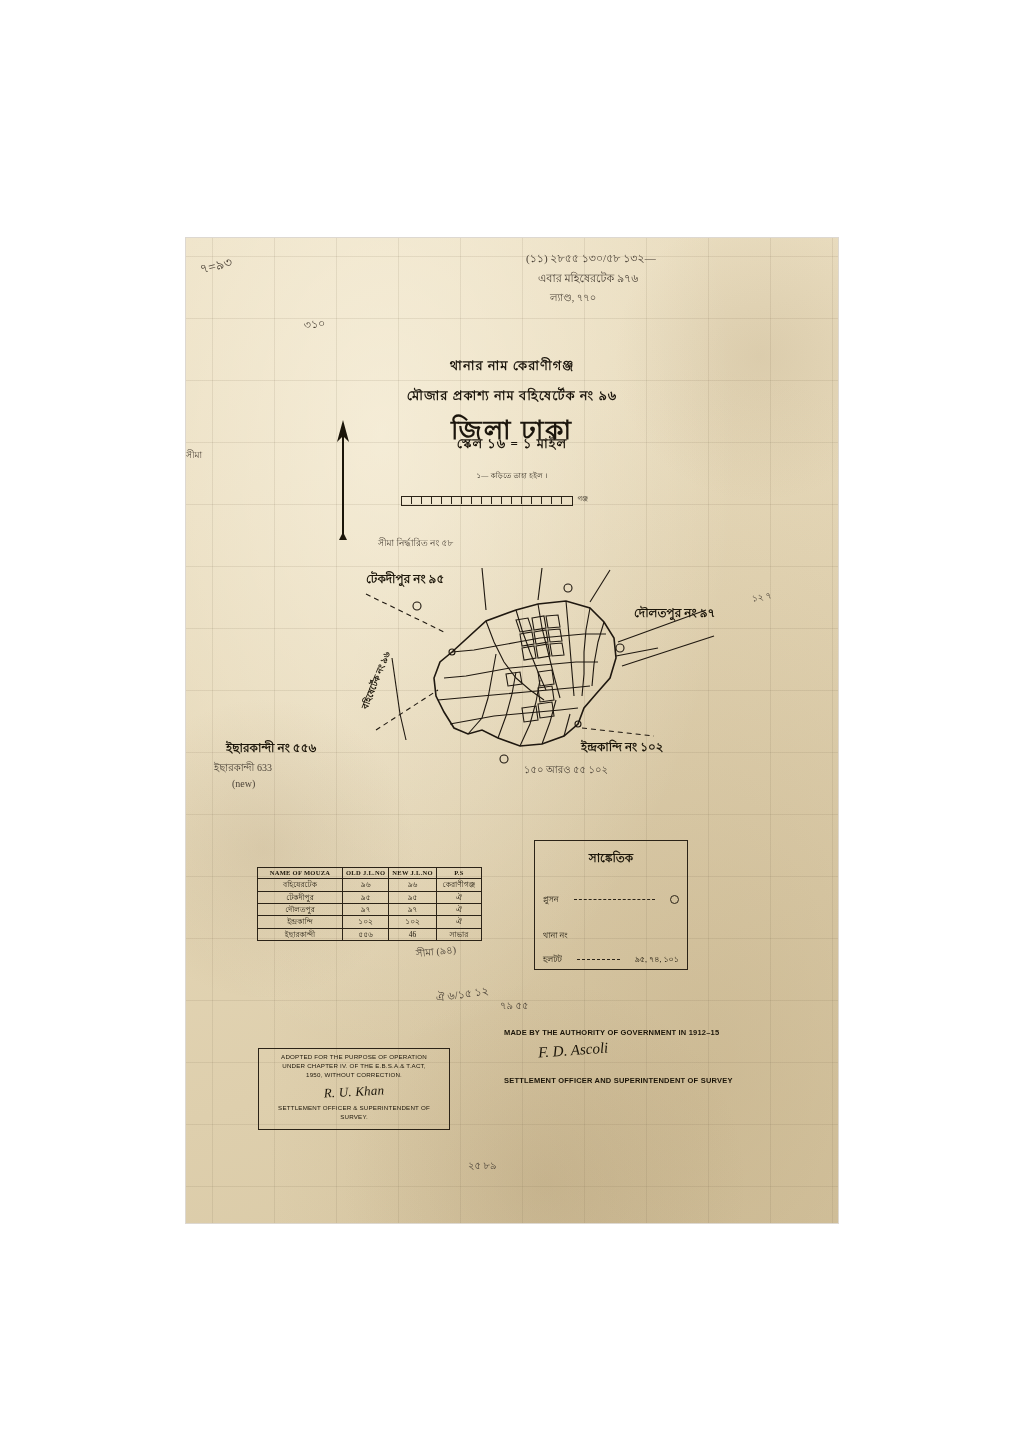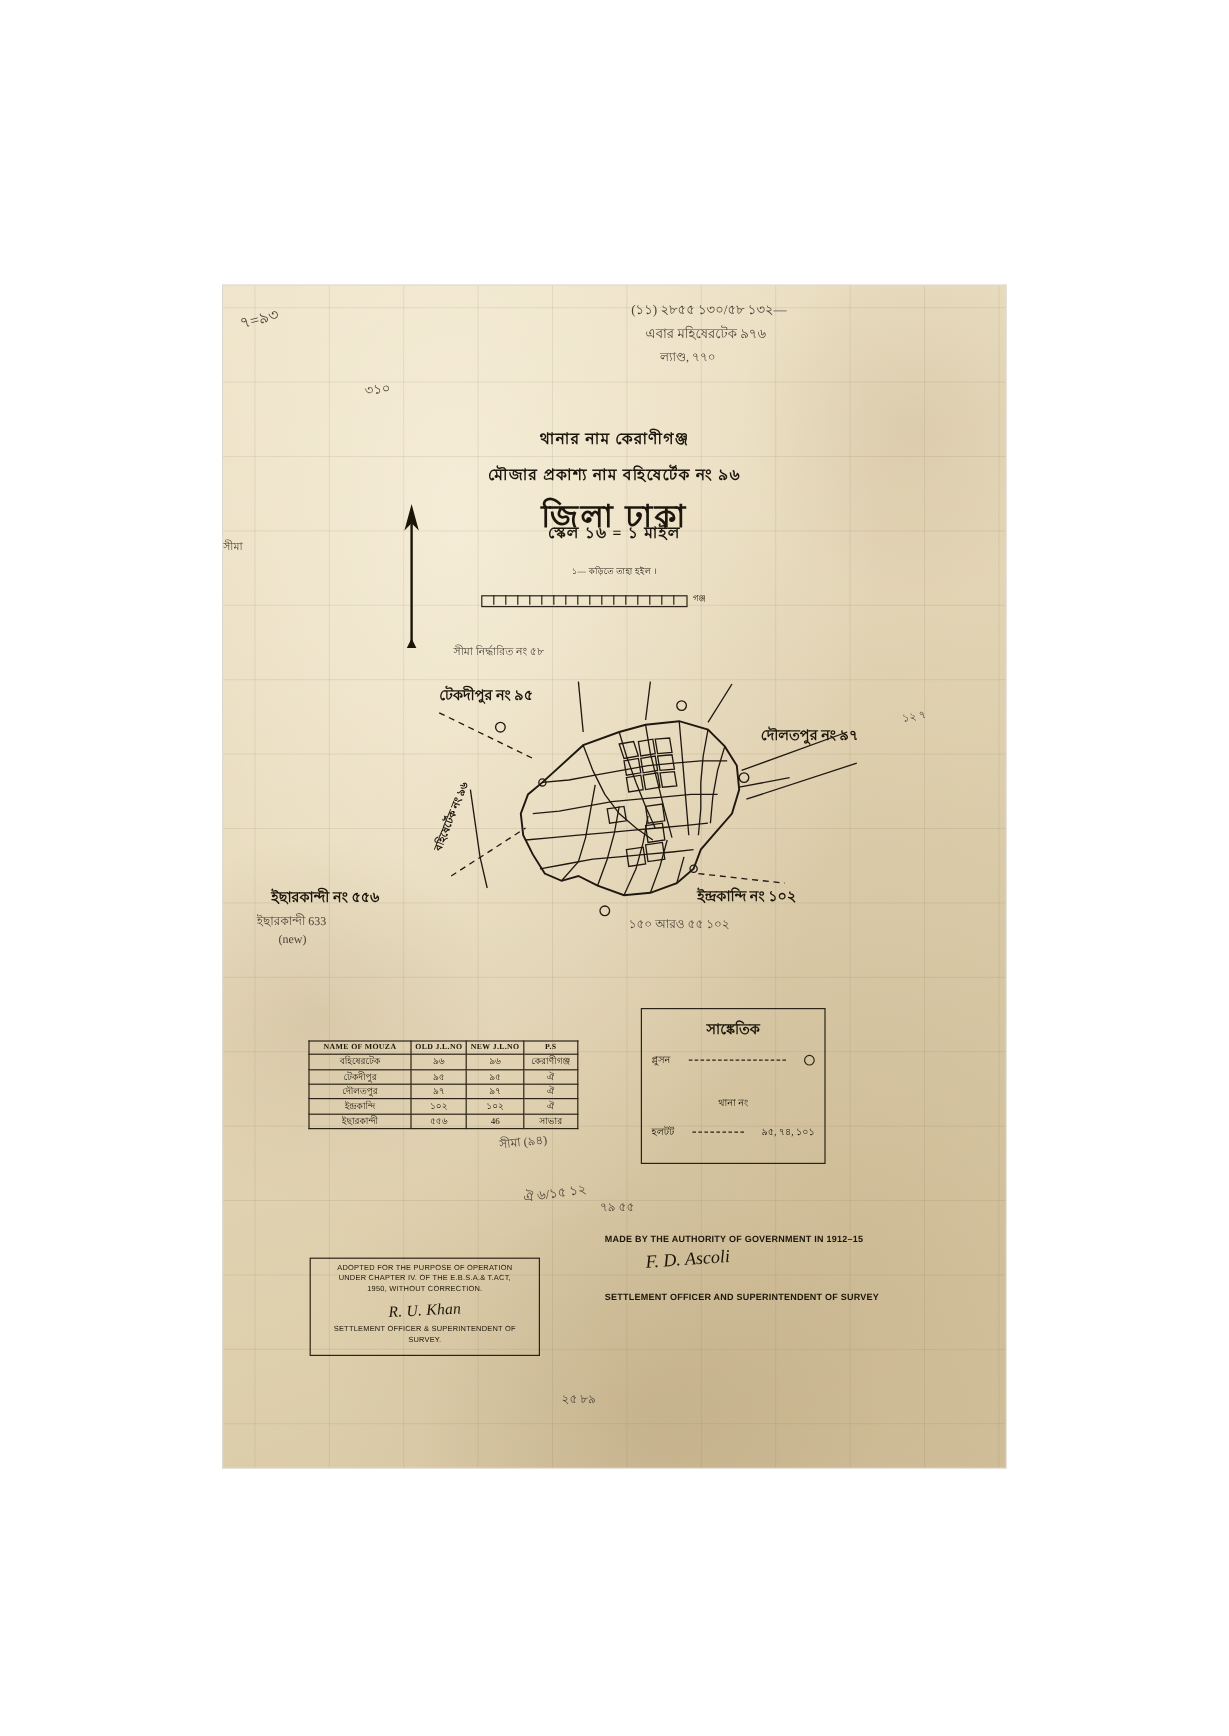--- a/index.html
+++ b/index.html
@@ -159,24 +159,24 @@
   #legend-title {
     position: absolute; left: 0; right: 0; top: 8px;
     text-align: center;
     font-family: "Liberation Serif", serif;
     font-size: 12px; font-weight: bold; color: #1b1509;
   }
   .legend-row {
     position: absolute; left: 8px; right: 8px;
     font-family: "Liberation Serif", serif;
     font-size: 8px; color: #1b1509;
-    display: flex; align-items: center; gap: 15px;
+    display: flex; align-items: center; gap: 15px; margin-top: 16px;
   }
   #legend-row-1 { top: 36px; }
-  #legend-row-2 { top: 72px; justify-content: center; }
+  #legend-row-2 { top: 72px; justify-content: flex-start; }
   #legend-row-3 { top: 96px; }
   .dashline {
     flex: 1;
     border-top: 1px dashed #2b2317;
     height: 0;
   }
   .legend-circle {
     width: 7px; height: 7px; border: 1px solid #2b2317; border-radius: 50%;
   }
 

